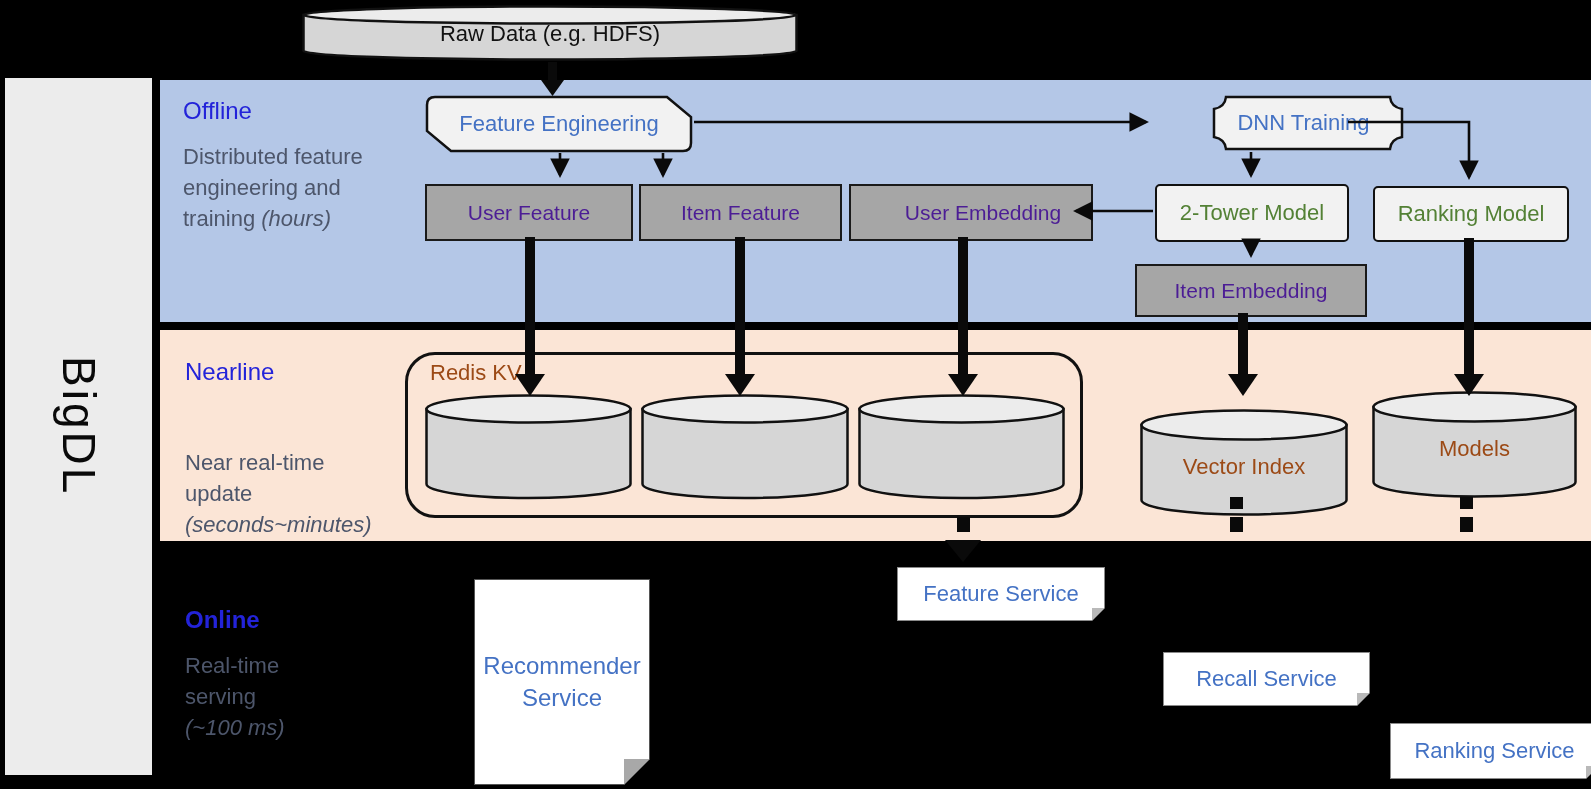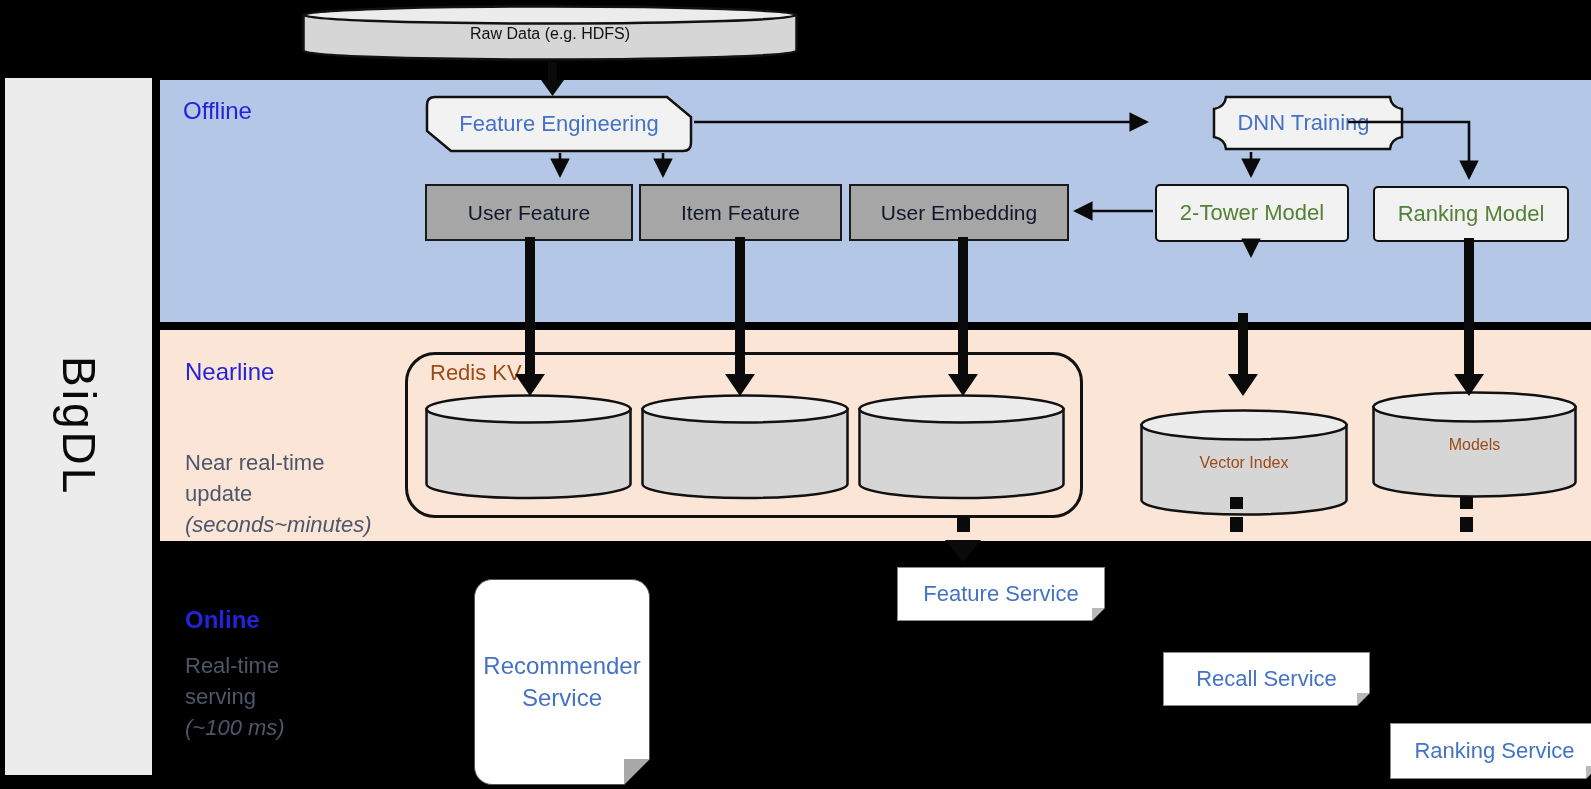--- a/index.html
+++ b/index.html
@@ -25,36 +25,36 @@
 
   .sec-title { font-size:24px; font-weight:500; color:var(--heading-blue,#2323d9); }
   .sec-title.bold { font-weight:700; }
   .sec-desc  { font-size:22px; line-height:1.42; color:var(--desc-gray,#4d566b); }
   .sec-desc em { font-style:italic; }
 
   
   .gbox {
     background:var(--gray-box,#a6a6a6); border:2.5px solid #1a1a1a;
     display:flex; align-items:center; justify-content:center;
-    font-size:21px; color:#0f172a; z-index:10;
+    font-size:21px; color:#4c1d95; z-index:10;
   }
   .rbox {
     background:var(--light-fill,#f2f2f2); border:2.5px solid #111; border-radius:5px;
     display:flex; align-items:center; justify-content:center;
     font-size:22px; color:var(--node-green,#538135); z-index:10;
   }
   .shape-wrap { z-index:10; }
   .shape-wrap .lbl {
     position:absolute; inset:0; display:flex; align-items:center; justify-content:center;
     font-size:22px; color:var(--node-blue,#4472c4);
   }
   .cyl { z-index:10; }
   .cyl .lbl {
     position:absolute; left:0; right:0; top:42%; text-align:center;
-    font-size:16px; color:var(--node-brown,#9c4a16);
+    font-size:22px; color:var(--node-brown,#9c4a16);
   }
   .cyl .lbl.dark { color:#111; top:0; bottom:0; display:flex; align-items:center; justify-content:center; }
   .redis-box {
     left:405px; top:352px; width:672px; height:160px;
     border:3px solid #111; border-radius:30px; z-index:6;
   }
   .redis-lbl {
     left:430px; top:360px; font-size:22px; color:var(--node-brown,#9c4a16); z-index:7;
   }
   
@@ -85,20 +85,21 @@
 <div class="canvas">
 
   <div class="abs band-offline"></div>
   <div class="abs band-nearline"></div>
 
   <div class="abs sidebar">
     <div class="brand">BigDL</div>
   </div>
 
   <div class="abs sec-title" style="left:183px; top:97px;">Offline</div>
+  <div class="abs sec-desc" style="left:183px; top:141px; width:192px;"><span>Distributed feature engineering and training </span><em>(hours)</em></div>
 
   <div class="abs sec-title" style="left:185px; top:358px;">Nearline</div>
   <div class="abs sec-desc" style="left:185px; top:403px; width:205px;margin-top:44px;"><span>Near real-time update </span><em>(seconds~minutes)</em></div>
 
   <div class="abs sec-title bold" style="left:185px; top:606px;">Online</div>
   <div class="abs sec-desc" style="left:185px; top:650px; width:112px;"><span>Real-time serving </span><em>(~100 ms)</em></div>
 
   <div class="abs cyl" style="left:302px; top:5px; width:496px; height:57px;">
     <svg width="496" height="57">
       <path d="M1.5,10 L1.5,46 A246.5,8.5 0 0 0 494.5,46 L494.5,10 Z" style="fill:var(--cylinder-fill,#d6d6d6)" stroke="#111" stroke-width="2.5"></path>
@@ -116,21 +117,22 @@
 
   <div class="abs shape-wrap" style="left:1212px; top:95px; width:183px; height:56px;">
     <svg width="192" height="56">
       <path d="M14,2 L178,2 Q179,12 190,14 L190,42 Q179,44 178,54 L14,54 Q13,44 2,42 L2,14 Q13,12 14,2 Z" style="fill:var(--light-fill,#f2f2f2)" stroke="#111" stroke-width="2.5"></path>
     </svg>
     <div class="lbl">DNN Training</div>
   </div>
 
   <div class="abs gbox" style="left:425px; top:184px; width:204px; height:53px;">User Feature</div>
   <div class="abs gbox" style="left:639px; top:184px; width:199px; height:53px;">Item Feature</div>
-  <div class="abs gbox" style="left:849px; top:184px; width:216px; height:53px;">User Embedding</div>
+  <div class="abs gbox" style="left:849px; top:184px; width:216px; height:53px;padding-left:24px;">User Embedding</div>
+  <div class="abs gbox" style="left:1135px; top:264px; width:228px; height:49px;">Item Embedding</div>
 
   <div class="abs rbox" style="left:1155px; top:184px; width:190px; height:54px;">2-Tower Model</div>
   <div class="abs rbox" style="left:1373px; top:186px; width:192px; height:52px;">Ranking Model</div>
 
   <div class="abs redis-box"></div>
   <div class="abs redis-lbl">Redis KV</div>
 
   <div class="abs cyl" style="left:425px; top:393px; width:207px; height:108px;">
     <svg width="207" height="108">
       <path d="M1.5,16 L1.5,91 A102,14 0 0 0 205.5,91 L205.5,16 Z" style="fill:var(--cylinder-fill,#d6d6d6)" stroke="#111" stroke-width="2.5"></path>
@@ -158,21 +160,21 @@
     <div class="lbl">Vector Index</div>
   </div>
   <div class="abs cyl" style="left:1372px; top:390px; width:205px; height:110px;">
     <svg width="205" height="110">
       <path d="M1.5,17 L1.5,92 A101,14.5 0 0 0 203.5,92 L203.5,17 Z" style="fill:var(--cylinder-fill,#d6d6d6)" stroke="#111" stroke-width="2.5"></path>
       <ellipse cx="102.5" cy="17" rx="101" ry="14.5" style="fill:var(--cylinder-top,#ececec)" stroke="#111" stroke-width="2.5"></ellipse>
     </svg>
     <div class="lbl">Models</div>
   </div>
 
-  <div class="abs doc" style="left:474px; top:579px; width:176px; height:206px;border-radius:18px;">Recommender Service</div>
+  <div class="abs doc" style="left:474px; top:579px; width:176px; height:206px;">Recommender Service</div>
   <div class="abs svc" style="left:877px; top:567px; width:206px; height:52px;">Feature Service</div>
   <div class="abs svc" style="left:1370px; top:723px; width:207px; height:54px;">Ranking Service</div>
   <div class="abs svc" style="left:1143px; top:652px; width:205px; height:52px;">Recall Service</div>
 
   <svg class="abs arrows" width="1591" height="789">
     <defs>
       <marker id="arr" viewBox="0 0 10 10" refX="8.5" refY="5" markerWidth="7.5" markerHeight="7.5" orient="auto-start-reverse">
         <path d="M0,0 L10,5 L0,10 Z" fill="#0a0a0a"></path>
       </marker>
     </defs>

